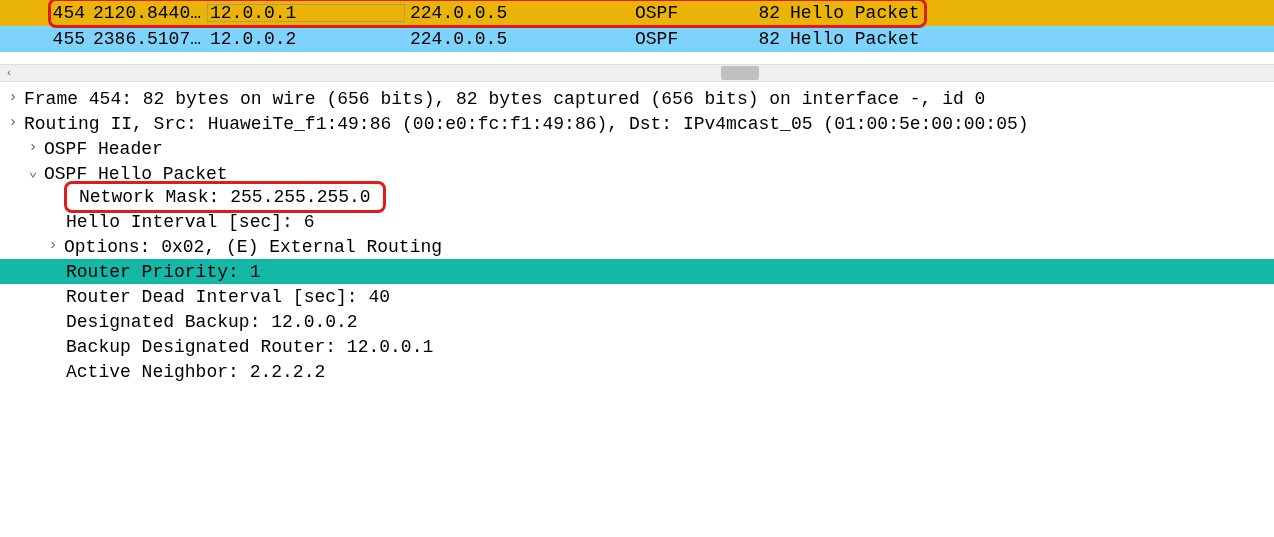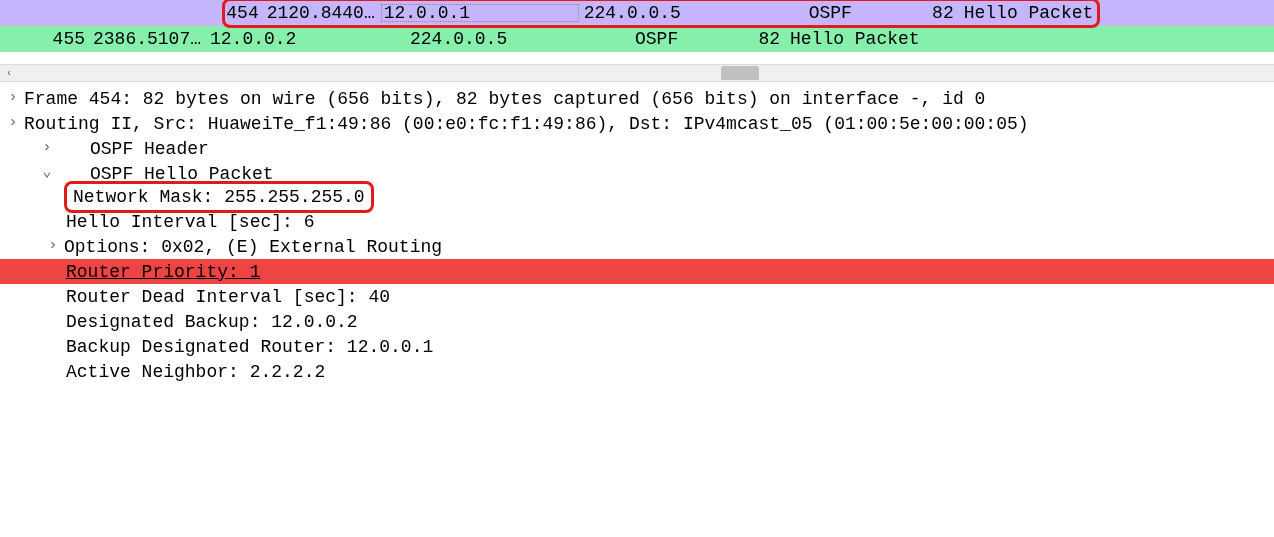--- a/index.html
+++ b/index.html
@@ -17,25 +17,24 @@
       width: 100%;
     }
     .packet-row {
       display: flex;
       align-items: center;
       height: 26px;
       padding: 0;
       white-space: nowrap;
     }
     .packet-row.selected {
-      background: #c4b5fd;
-      justify-content: center;
+      background: #eab308;
     }
     .packet-row.alt {
-      background: #86efac;
+      background: #7dd3fc;
     }
     .row-highlight-wrapper {
       display: inline-flex;
       align-items: center;
       border: 3px solid #e11b1b;
       border-radius: 8px;
       padding: 0 4px 0 0;
       height: 30px;
       margin-left: 48px;
     }
@@ -119,22 +118,21 @@
       padding: 4px 0;
     }
     .tree-line {
       display: flex;
       align-items: center;
       height: 25px;
       white-space: nowrap;
       padding-left: 6px;
     }
     .tree-line.selected {
-      background: #ef4444;
-      text-decoration: underline;
+      background: #14b8a6;
     }
     .toggle {
       width: 18px;
       display: inline-block;
       text-align: center;
       color: #666;
       font-size: 12px;
       padding-right: 4px;
     }
     .toggle.expanded::before {
@@ -142,27 +140,27 @@
       font-size: 15px;
       position: relative;
       top: -2px;
     }
     .toggle.collapsed::before {
       content: "›";
       font-size: 15px;
       position: relative;
       top: -1px;
     }
-    .indent-1 { padding-left: 40px; gap: 32px; }
+    .indent-1 { padding-left: 26px; }
     .indent-2 { padding-left: 46px; }
     .indent-3 { padding-left: 66px; }
     .field-highlight-box {
       border: 3px solid #e11b1b;
       border-radius: 8px;
-      padding: 0 6px;
+      padding: 0 12px;
       display: inline-block;
       line-height: 26px;
     }
   </style>
 </head>
 <body>
 
 <div class="packet-list">
   <div class="packet-row selected">
     <span class="row-highlight-wrapper">

